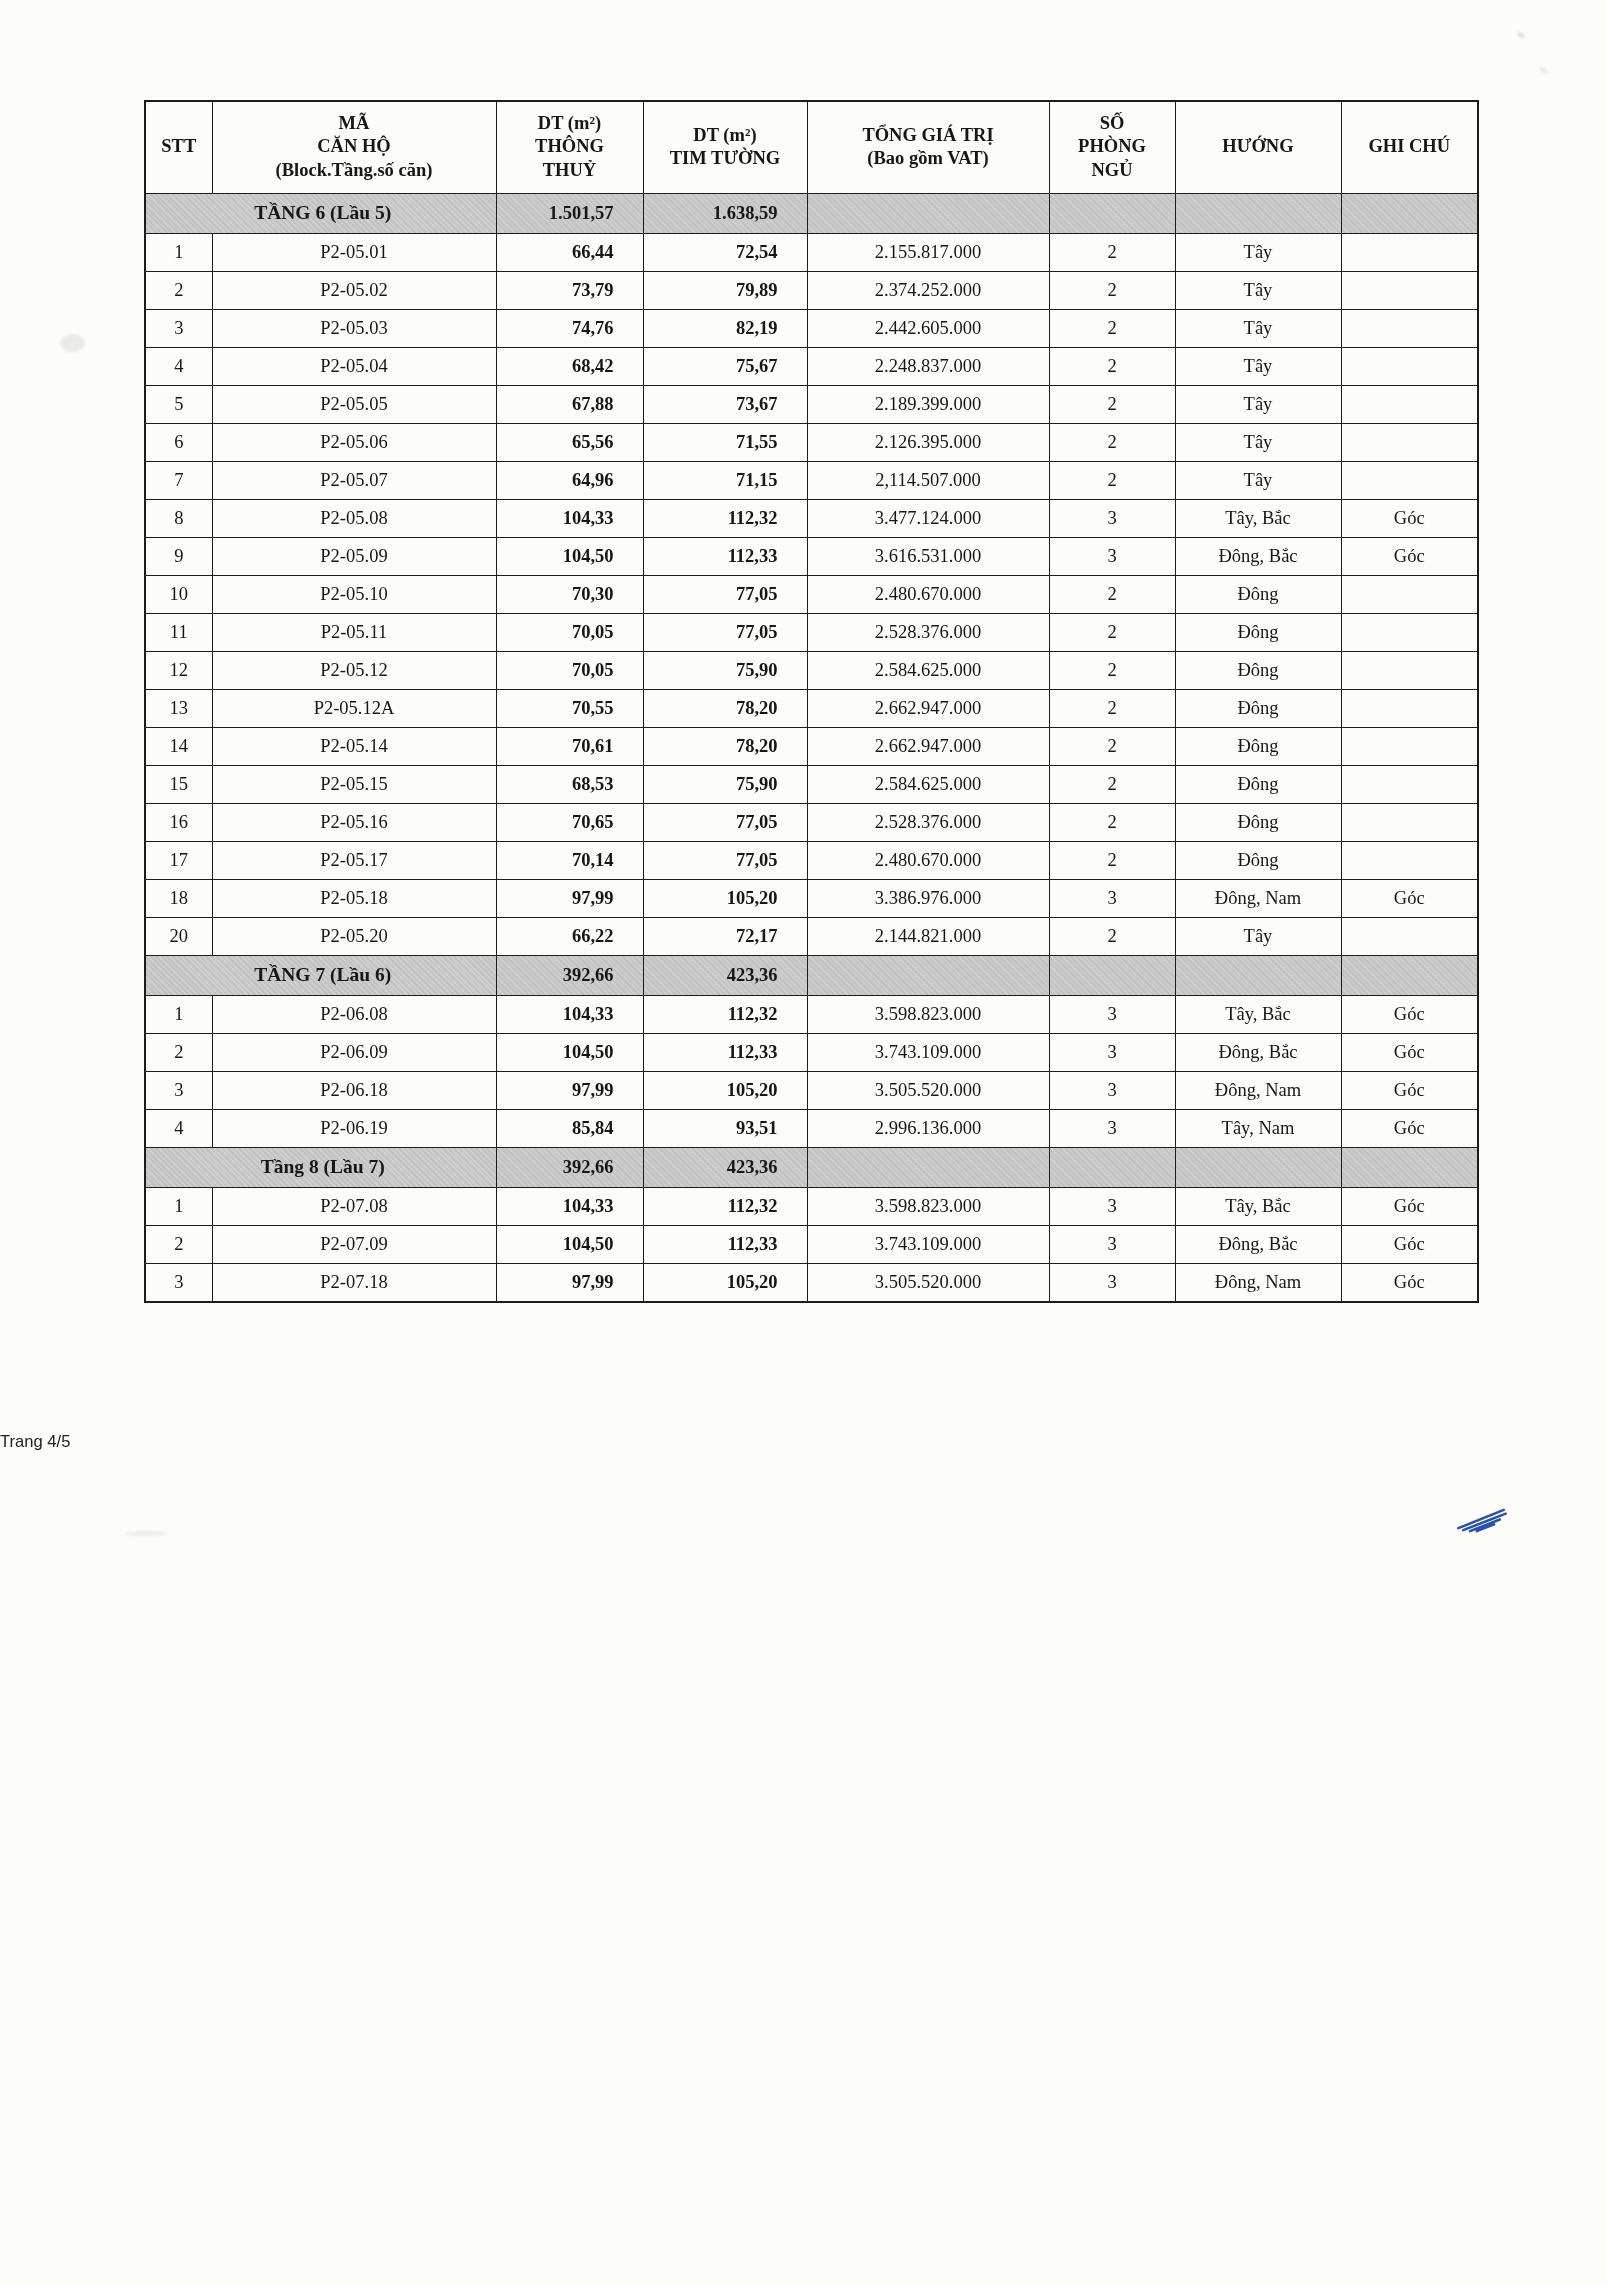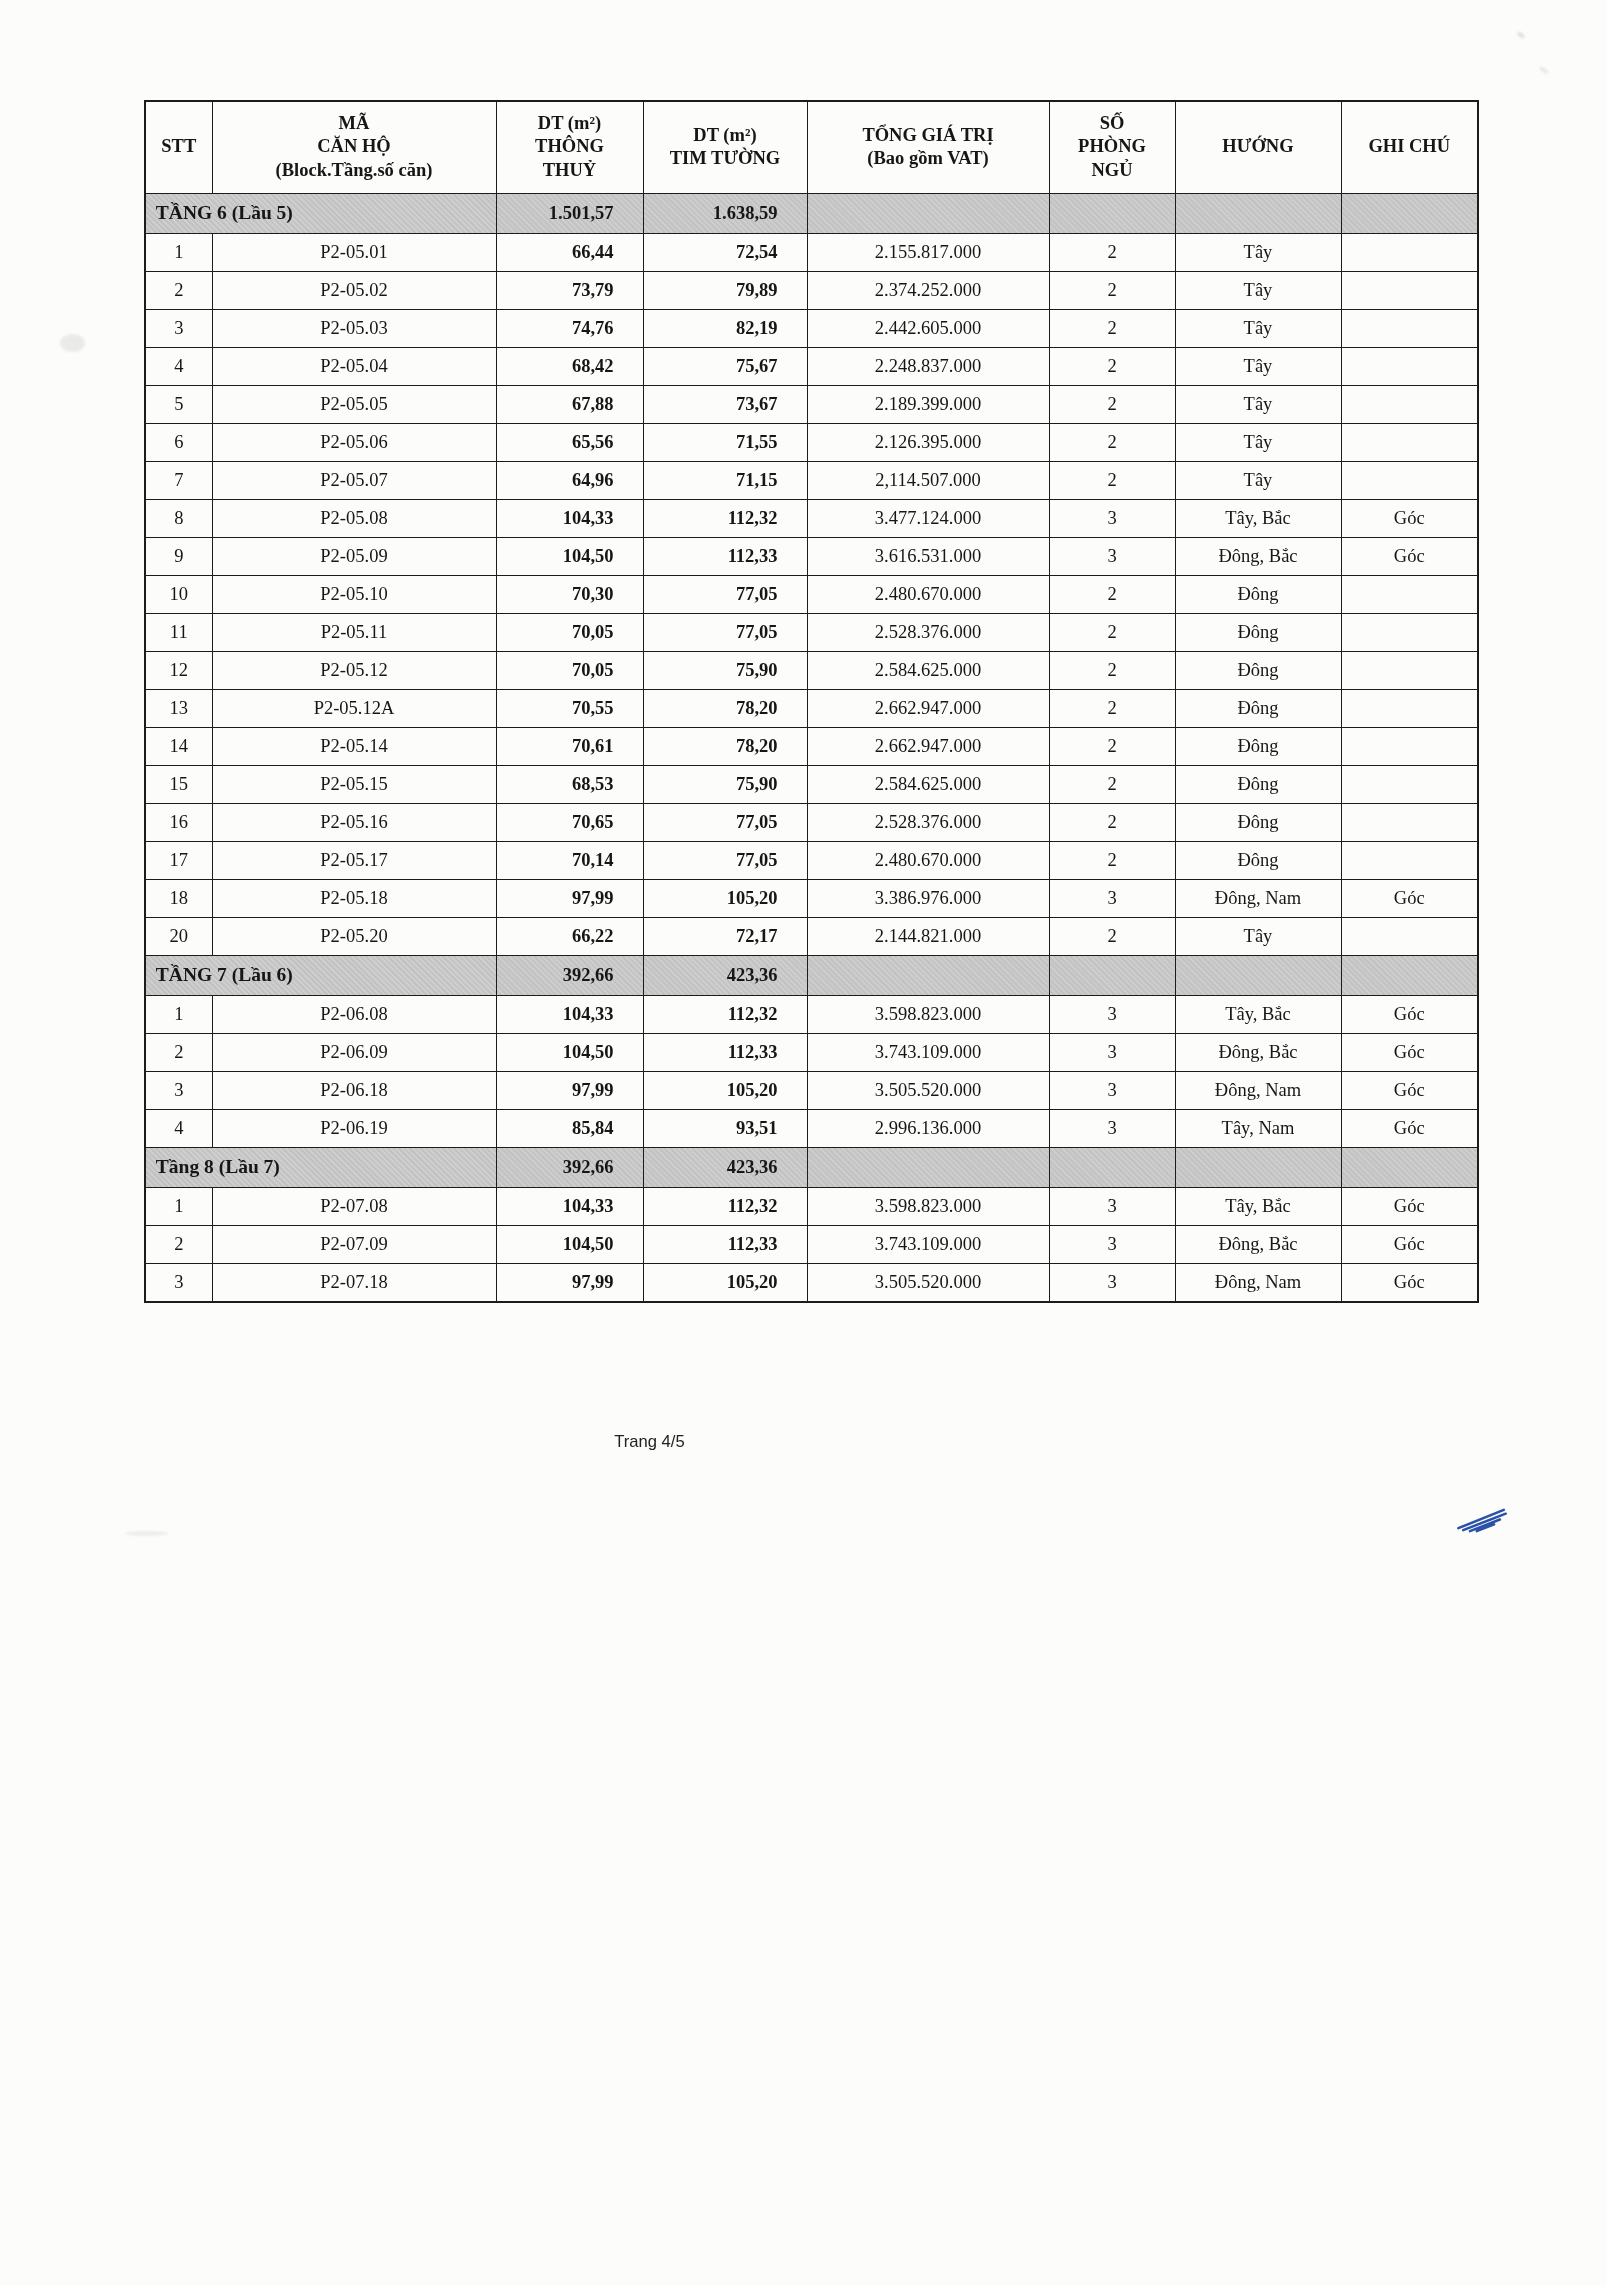--- a/index.html
+++ b/index.html
@@ -51,31 +51,30 @@
   }
   td.ctr { text-align: center; }
   td.num { text-align: right; padding-right: 29px; font-weight: bold; }
   tr.section-row td {
     background: #c8c9c8;
     background-image: repeating-linear-gradient(45deg, rgba(255,255,255,0.10) 0 2px, rgba(0,0,0,0.04) 2px 3.9px);
     font-weight: bold;
     height: 39px;
   }
   td.sec-label {
-    text-align: left;
+    text-align: center;
     padding-left: 9.8px;
     font-size: 19.5px;
   }
   td.sec-num { font-size: 18.5px; margin-top: 47px; }
   .footer {
     position: absolute;
     left: 0;
     top: 1432px;
     width: 1299px;
-    text-align: center;
     font-family: "Liberation Sans", sans-serif;
     font-size: 16.6px;
     color: #222;
   }
   .signature {
     position: absolute;
     left: 1455px;
     top: 1505px;
   }
   .artifact {

